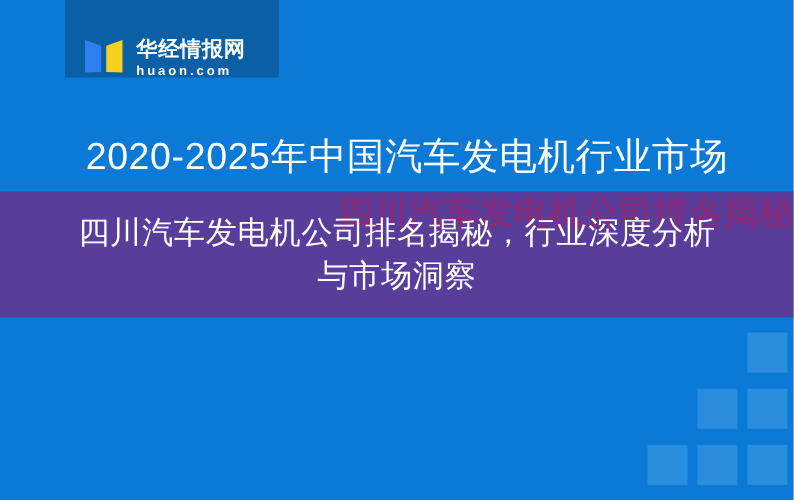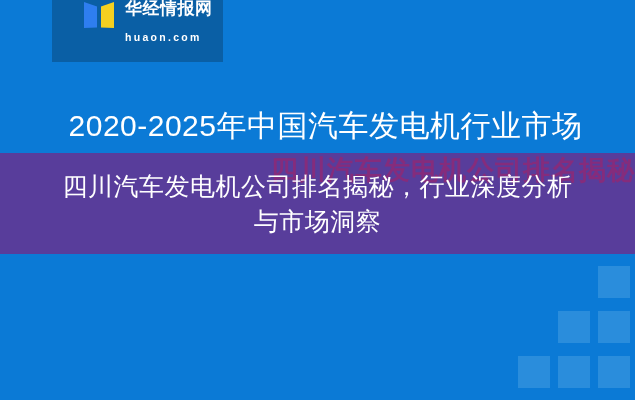--- a/index.html
+++ b/index.html
@@ -47,22 +47,22 @@
 
   
   .logo-box {
     position: absolute;
     left: 52px;
     top: 0px;
     width: 171px;
     height: 62px;
     background: #0a5fa5;
     display: flex;
-    align-items: flex-start;
-    padding-left: 30px;
+    align-items: flex-end;
+    padding-left: 14px;
     box-sizing: border-box;
   }
   .logo-mark {
     width: 34px;
     height: 34px;
     flex: 0 0 34px;
     margin-right: 9px;
     margin-top: -2px;
   }
   .logo-text {
@@ -76,21 +76,21 @@
     font-size: 17px;
     font-weight: 700;
     letter-spacing: 0.5px;
     white-space: nowrap;
   }
   .logo-en {
     color: #ffffff;
     font-size: 10.5px;
     font-weight: 700;
     letter-spacing: 2.3px;
-    margin-top: 15px;
+    margin-top: 4px;
     white-space: nowrap;
   }
 
   
   .headline {
     position: absolute;
     left: 16px;
     right: 0;
     top: 106px;
     text-align: center;

